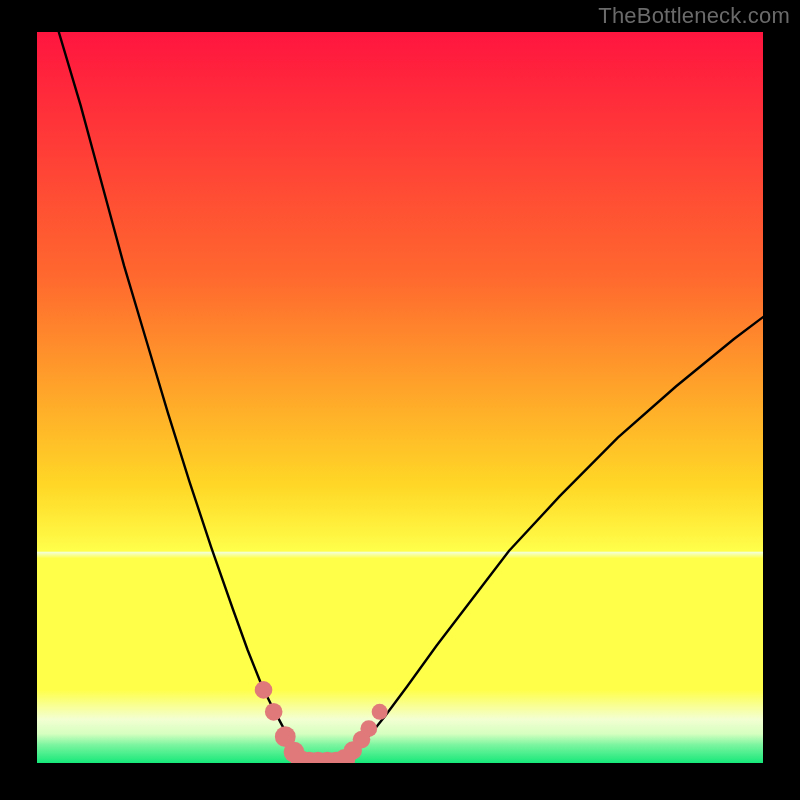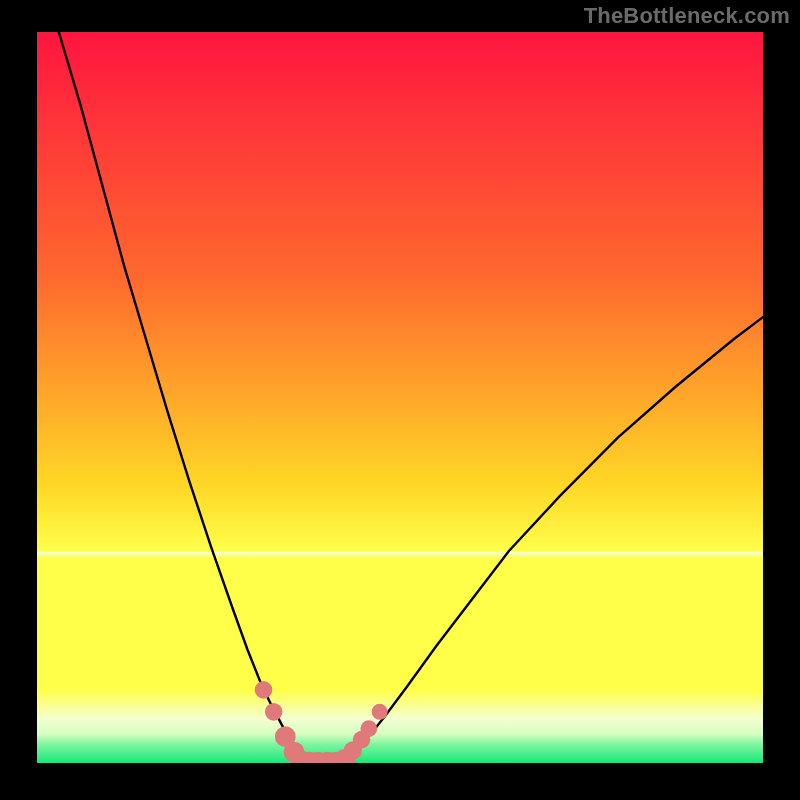--- a/index.html
+++ b/index.html
@@ -20,21 +20,21 @@
     background: #000;
   }
   .watermark {
     position: absolute;
     top: 3px;
     right: 10px;
     color: #6a6a6a;
     font-size: 22px;
     letter-spacing: 0.2px;
     font-family: Arial, Helvetica, sans-serif;
-    font-weight: 700;
+    font-weight: 400;
   }
   .plot-wrap {
     position: absolute;
     left: 37px;
     top: 32px;
     width: 726px;
     height: 731px;
   }
   svg.plot {
     width: 100%;

